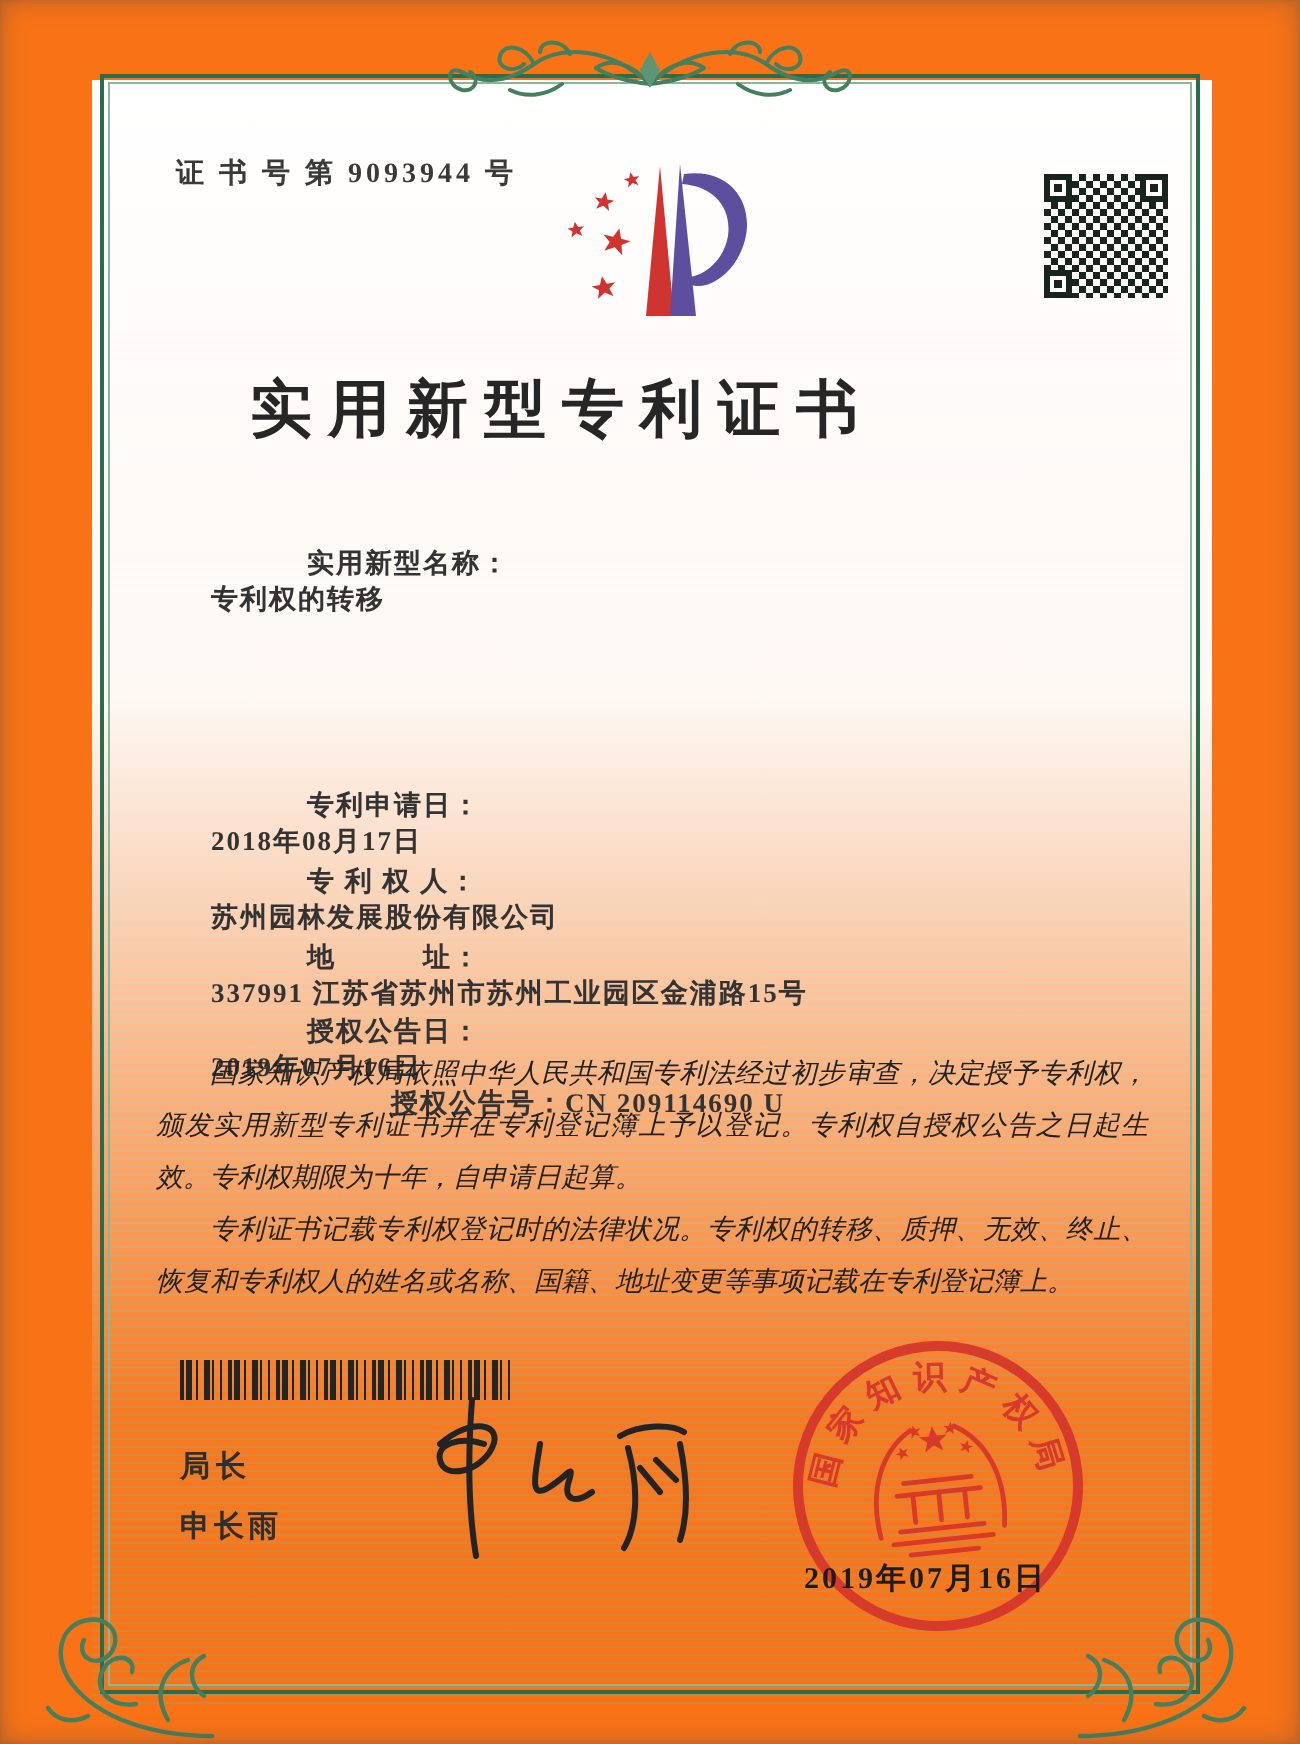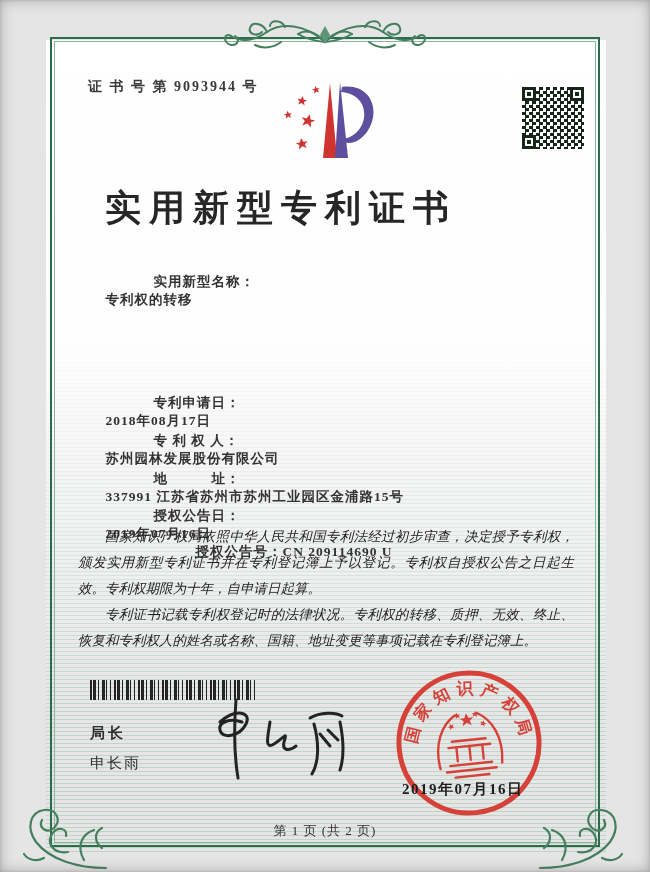--- a/index.html
+++ b/index.html
@@ -1,16 +1,16 @@
 <!DOCTYPE html>
 <html><head>
 <meta charset="utf-8">
 <style>
   html,body{margin:0;padding:0;background:#9a9a98;}
-  .page{position:relative;width:650px;height:872px;margin:0 auto;background:#e5e5e5;
+  .page{position:relative;width:650px;height:872px;margin:0 auto;background:#f97316;
         font-family:"Liberation Serif","DejaVu Serif",serif;color:#2f2f2f;overflow:hidden;}
   
   .texture{position:absolute;left:46px;top:40px;right:44px;bottom:20px;z-index:0;
     background-image:
       linear-gradient(180deg,#ffffff 0%,rgba(255,255,255,.95) 38%,rgba(255,255,255,.45) 62%,rgba(255,255,255,.05) 82%,rgba(255,255,255,0) 100%),
       repeating-linear-gradient(0deg, rgba(118,172,138,.33) 0 1px, rgba(255,255,255,0) 1px 4px);}
   .vignette{position:absolute;inset:0;z-index:8;pointer-events:none;
     box-shadow:inset 0 0 14px rgba(70,70,70,.38), inset 0 0 3px rgba(90,90,90,.28);}
   
   .frame{position:absolute;left:50px;top:37px;width:546px;height:806px;z-index:1;
@@ -22,38 +22,38 @@
   .ornament-corner.right{left:536px;transform:scaleX(-1);}
   
   .cert-number{position:absolute;left:88px;top:78px;z-index:3;font-size:14px;letter-spacing:2px;font-weight:600;color:#3a3a3a;}
   .logo{position:absolute;left:272px;top:78px;z-index:3;}
   .qr{position:absolute;left:522px;top:87px;width:62px;height:62px;z-index:3;
       background:repeating-conic-gradient(#17251d 0% 25%,#ffffff 0% 50%);background-size:7px 7px;}
   .qr .finder{position:absolute;width:14px;height:14px;border:3px solid #17251d;background:#fff;box-sizing:border-box;}
   .qr .finder i{position:absolute;left:2px;top:2px;width:4px;height:4px;background:#17251d;display:block;}
   .qr .tl{left:0;top:0}.qr .tr{right:0;top:0}.qr .bl{left:0;bottom:0}
   .title{position:absolute;left:0;top:184px;width:562px;text-align:center;z-index:3;
-    font-size:36px;font-weight:600;letter-spacing:8px;color:#262626;}
+    font-size:31px;font-weight:600;letter-spacing:8px;color:#262626;}
   
   .row{position:absolute;left:88px;z-index:3;font-size:13.5px;font-weight:600;letter-spacing:1px;white-space:pre;color:#333;}
   .row .label{display:inline-block;width:102px;margin-left:48px;}
   .r1{top:257px}.r2{top:300px}.r3{top:339px}.r4{top:378px}.r5{top:416px}.r6{top:454px}.r7{top:491px}
   .pair2{margin-left:42px;}
   
   .body-text{position:absolute;left:78px;top:524px;width:496px;z-index:3;font-size:13.5px;
     line-height:1.93;color:#222;text-align:justify;}
   .body-text p{margin:0;text-indent:2em;font-style:italic;}
   
   .barcode{position:absolute;left:90px;top:680px;width:166px;height:20px;z-index:3;
     background:repeating-linear-gradient(90deg,
       #242424 0 2px, transparent 2px 3px, #242424 3px 6px, transparent 6px 8px,
       #242424 8px 9px, transparent 9px 12px, #242424 12px 15px, transparent 15px 16px,
       #242424 16px 17px, transparent 17px 20px, #242424 20px 21px, transparent 21px 24px);}
   .signer-role{position:absolute;left:90px;top:724px;z-index:3;font-size:15px;letter-spacing:3px;font-weight:700;}
-  .signer-name{position:absolute;left:90px;top:754px;z-index:3;font-size:15px;letter-spacing:2px;font-weight:400;}
+  .signer-name{position:absolute;left:90px;top:754px;z-index:3;font-size:15px;letter-spacing:2px;font-weight:700;}
   .signature{position:absolute;left:192px;top:692px;z-index:3;}
   
   .seal{position:absolute;left:394px;top:668px;z-index:3;opacity:.92;transform:rotate(-6deg);}
   .seal-date{position:absolute;left:402px;top:780px;z-index:4;font-size:15px;font-weight:700;letter-spacing:1.5px;color:#1d1d1d;}
   .footer-page{position:absolute;left:0;top:822px;width:650px;text-align:center;z-index:3;font-size:13px;letter-spacing:1px;color:#333;}
 </style>
 </head>
 <body>
 
 <div class="page">
@@ -205,16 +205,15 @@
       <path d="M58 72 L92 72 M54 78 L96 78"></path>
       <path d="M62 78 L62 92 M75 78 L75 92 M88 78 L88 92"></path>
       <path d="M54 96 L96 96 M50 102 L100 102"></path>
       <path d="M44 98 C40 72 50 54 64 46"></path>
       <path d="M106 98 C110 72 100 54 86 46"></path>
       <path d="M58 108 L92 108"></path>
     </g>
   </svg>
   <div class="seal-date">2019年07月16日</div>
 
-  <div class="footer-page">第 1 页  (共 2 页)</div>
 
   <div class="vignette"></div>
 </div>
 
 </body></html>

